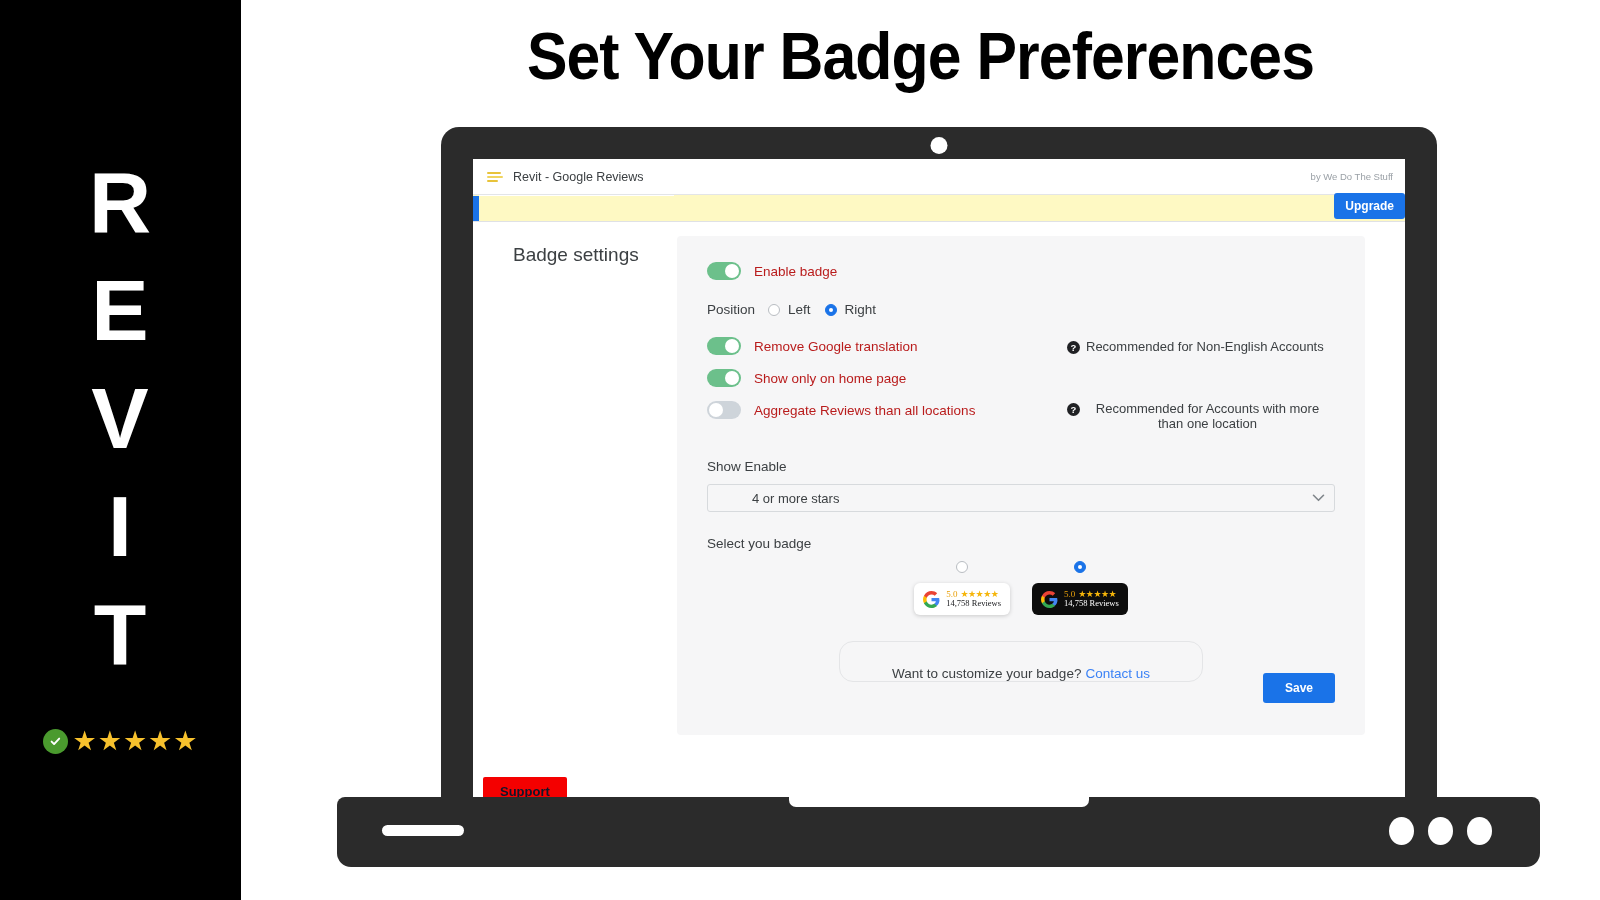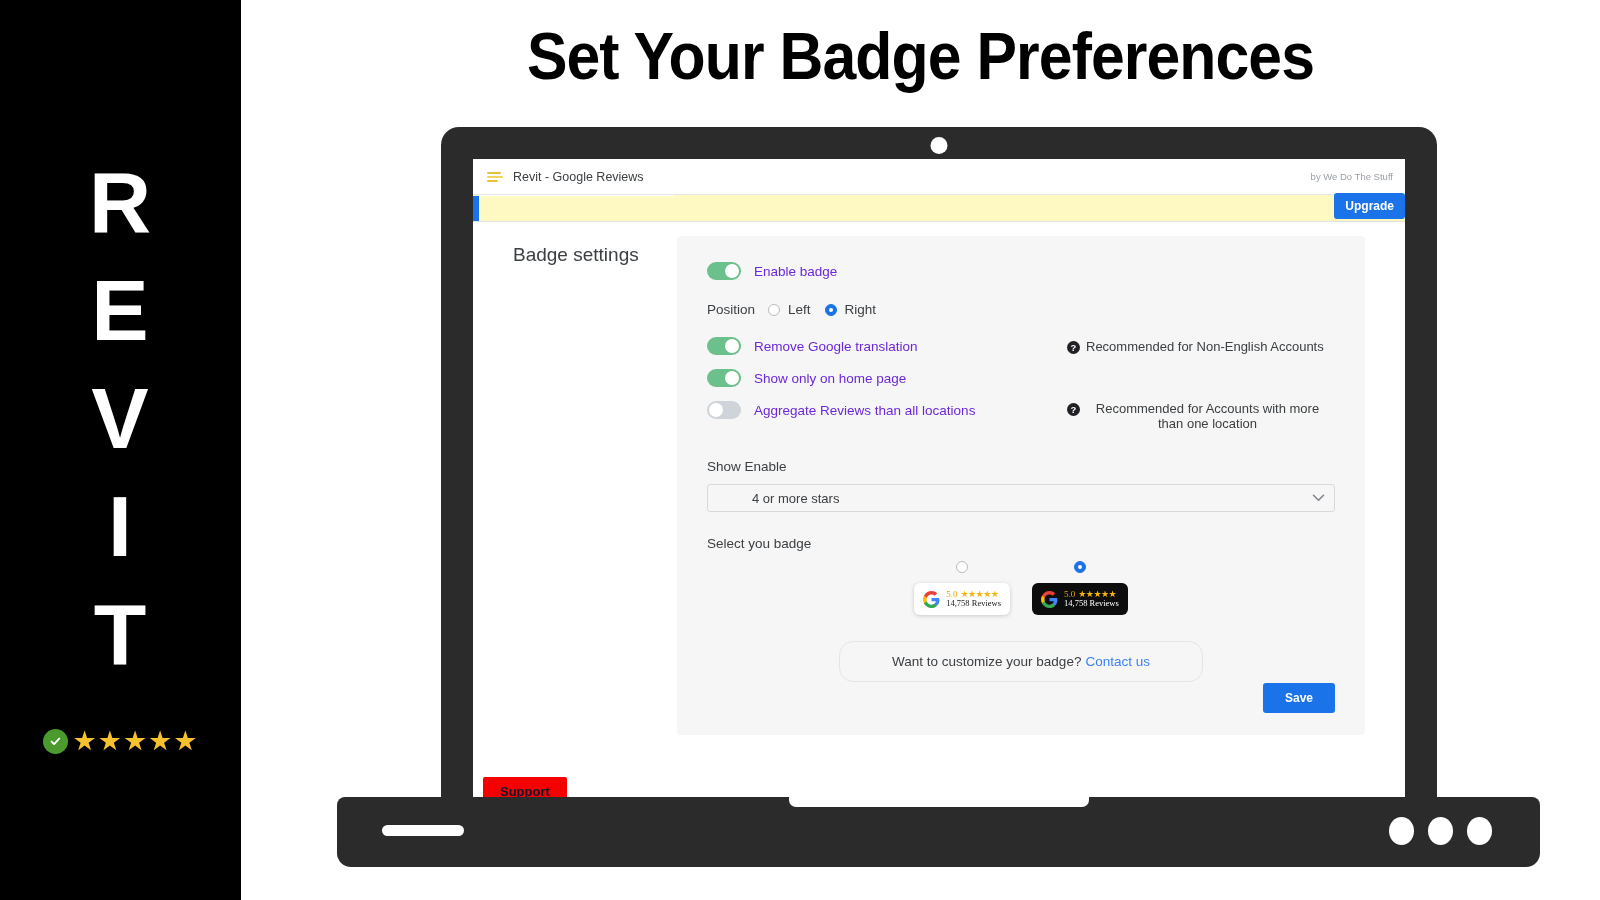--- a/index.html
+++ b/index.html
@@ -156,21 +156,21 @@
     position: relative; width: 34px; height: 18px; border-radius: 10px;
     background: #6cc08b; flex: none; cursor: pointer;
   }
   .toggle .knob {
     position: absolute; top: 2px; right: 2px;
     width: 14px; height: 14px; border-radius: 50%; background: #ffffff;
   }
   .toggle.off { background: #ced4da; }
   .toggle.off .knob { right: auto; left: 2px; }
 
-  .toggle-label { margin-left: 13px; font-size: 13.5px; color: #6d28d9; }
+  .toggle-label { margin-left: 13px; font-size: 13.5px; color: #b91c1c; }
 
   .hint { display: flex; align-items: flex-start; font-size: 13px; color: #3c4043; }
   .help-icon {
     width: 13px; height: 13px; border-radius: 50%;
     background: #202124; color: #ffffff;
     font-size: 9.5px; font-weight: bold;
     display: inline-flex; align-items: center; justify-content: center;
     margin-right: 6px; margin-top: 2px; flex: none; cursor: pointer;
   }
 
@@ -214,27 +214,27 @@
   .badge-top { display: flex; align-items: center; gap: 3px; }
   .badge-score { font-size: 9px; color: #e8a00a; font-family: "Liberation Serif", serif; }
   .badge-stars { font-size: 9px; color: #f5b50a; letter-spacing: -0.5px; }
   .badge-count { font-size: 8.5px; font-family: "Liberation Serif", serif; }
   .badge-card.light .badge-count { color: #202124; }
   .badge-card.dark .badge-count { color: #ffffff; }
 
   .customize-box {
     margin: 26px auto 0 auto; width: 364px; height: 41px;
     border: 1px solid #e4e5e7; border-radius: 14px;
-    display: flex; align-items: center; justify-content: center;
+    display: flex; align-items: flex-end; justify-content: center;
     font-size: 13.5px; color: #3c4043; background: #f6f6f7;
   }
   .contact-link { color: #3b82f6; margin-left: 4px; cursor: pointer; }
 
   .save-btn {
-    position: absolute; right: 30px; bottom: 22px;
+    position: absolute; right: 30px; bottom: 32px;
     background: #1a73e8; color: #ffffff; border: none;
     font-size: 12px; font-weight: bold;
     padding: 8px 22px; border-radius: 3px; cursor: pointer;
   }
 
   .support-btn {
     position: absolute; left: 10px; bottom: -6px;
     background: #f40000; color: #0f172a;
     font-size: 13px; font-weight: bold;
     padding: 7px 17px; border-radius: 2px 2px 0 0; border: none;

